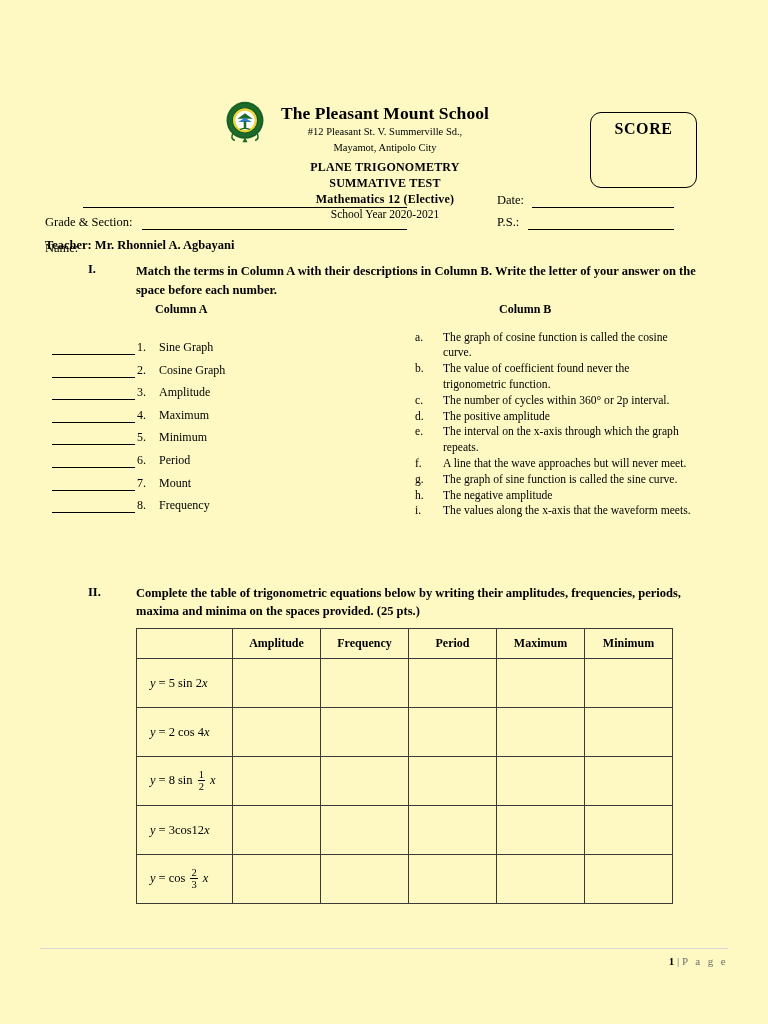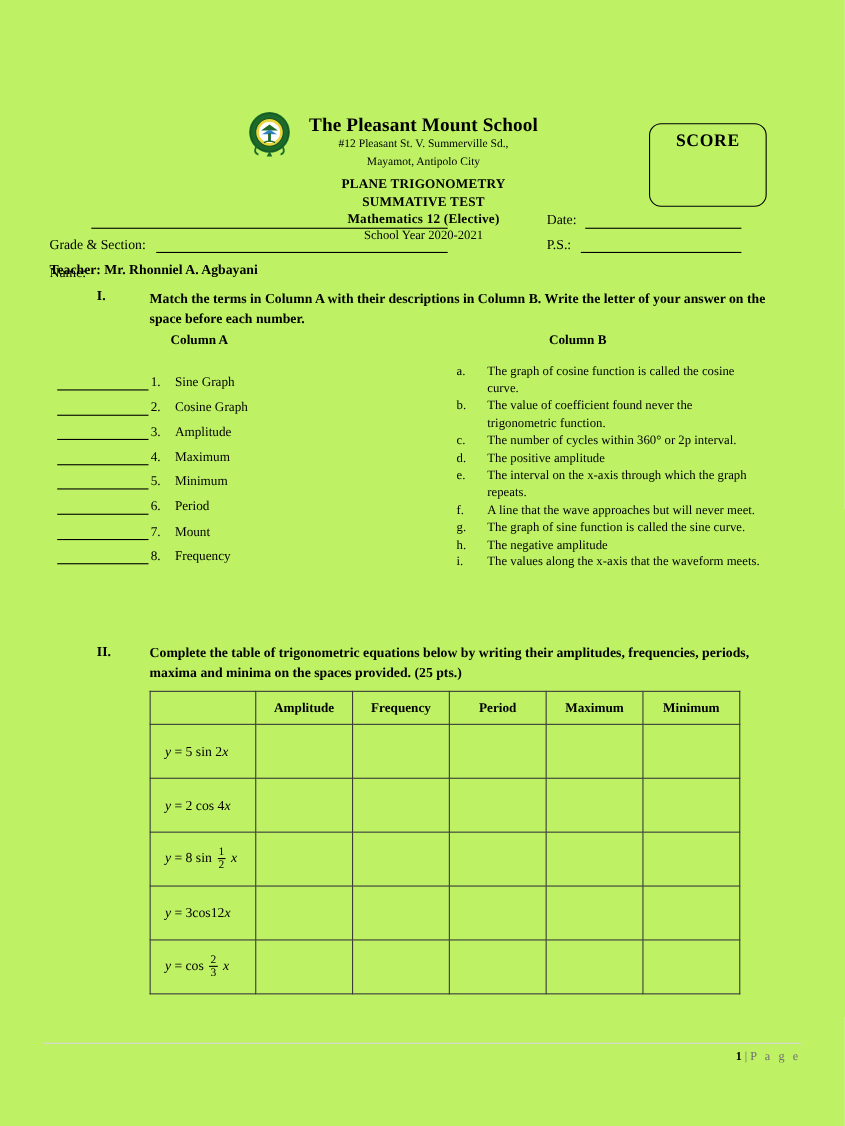--- a/index.html
+++ b/index.html
@@ -12,21 +12,21 @@
     height: 1024px;
     position: relative;
     font-family: "Liberation Serif", "DejaVu Serif", serif;
     color: #000000;
     overflow: hidden;
   }
 
   .page {
     position: absolute;
     inset: 0;
-    background: #bef264;
+    background: #fef9c3;
   }
 
   
   .header {
     position: absolute;
     left: 0;
     top: 48px;
     width: 768px;
     height: 130px;
   }

